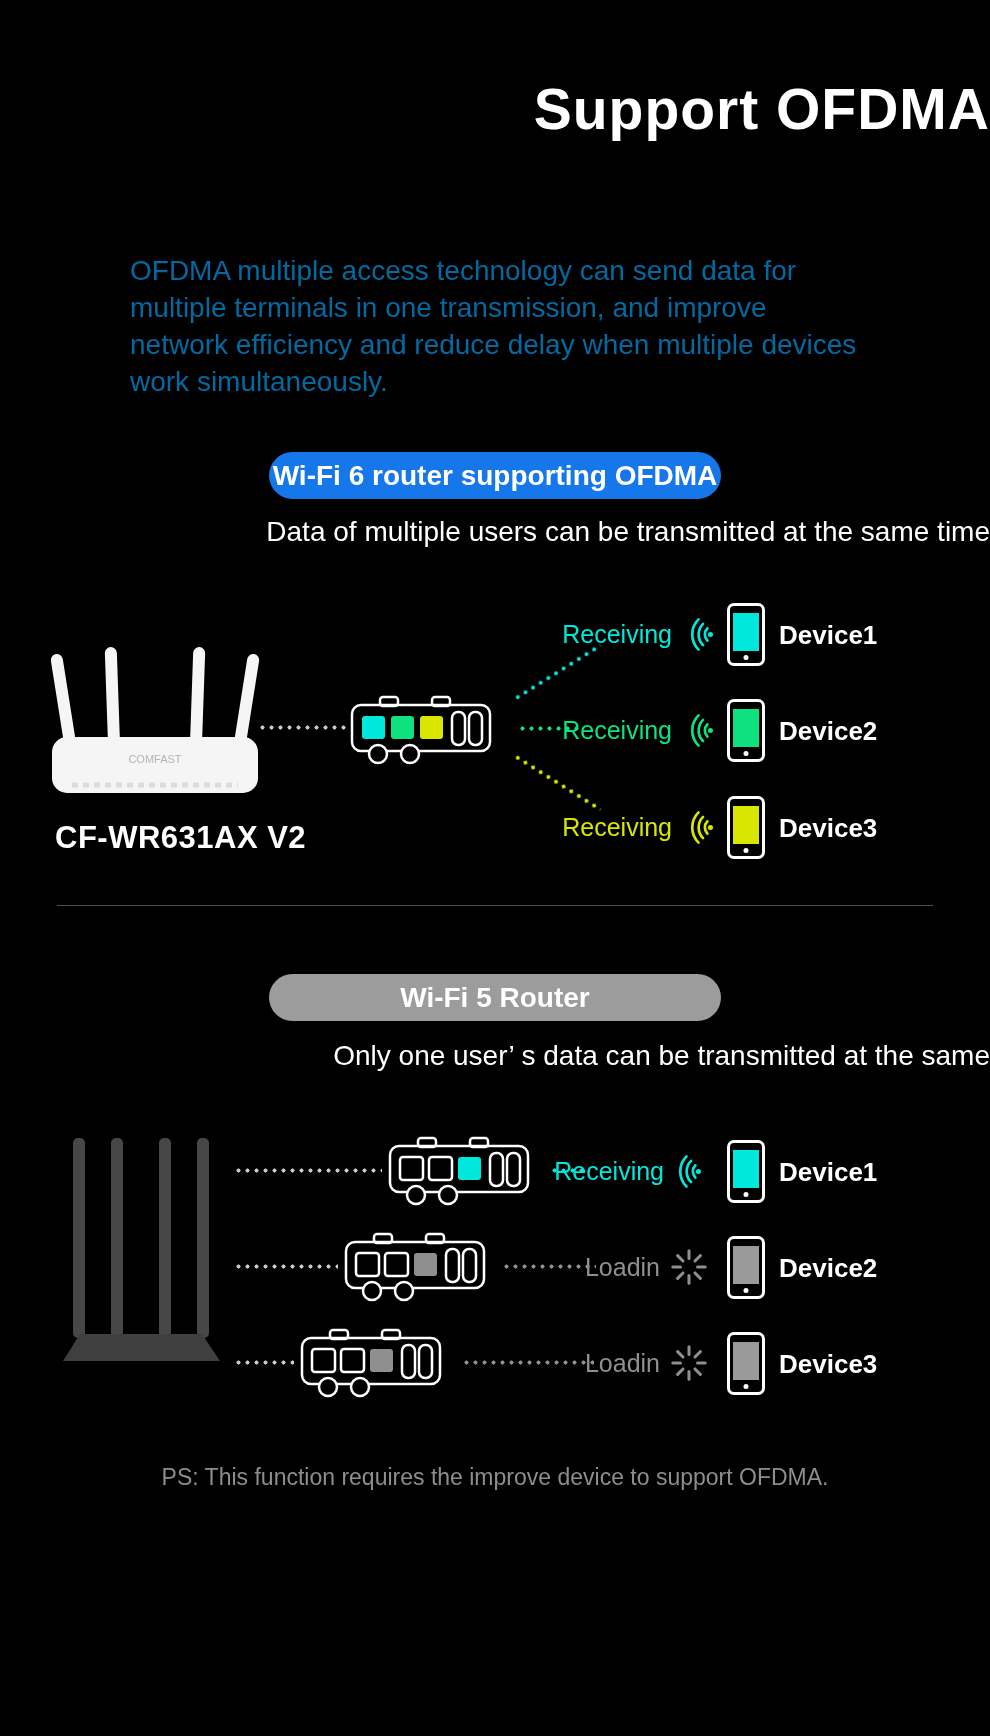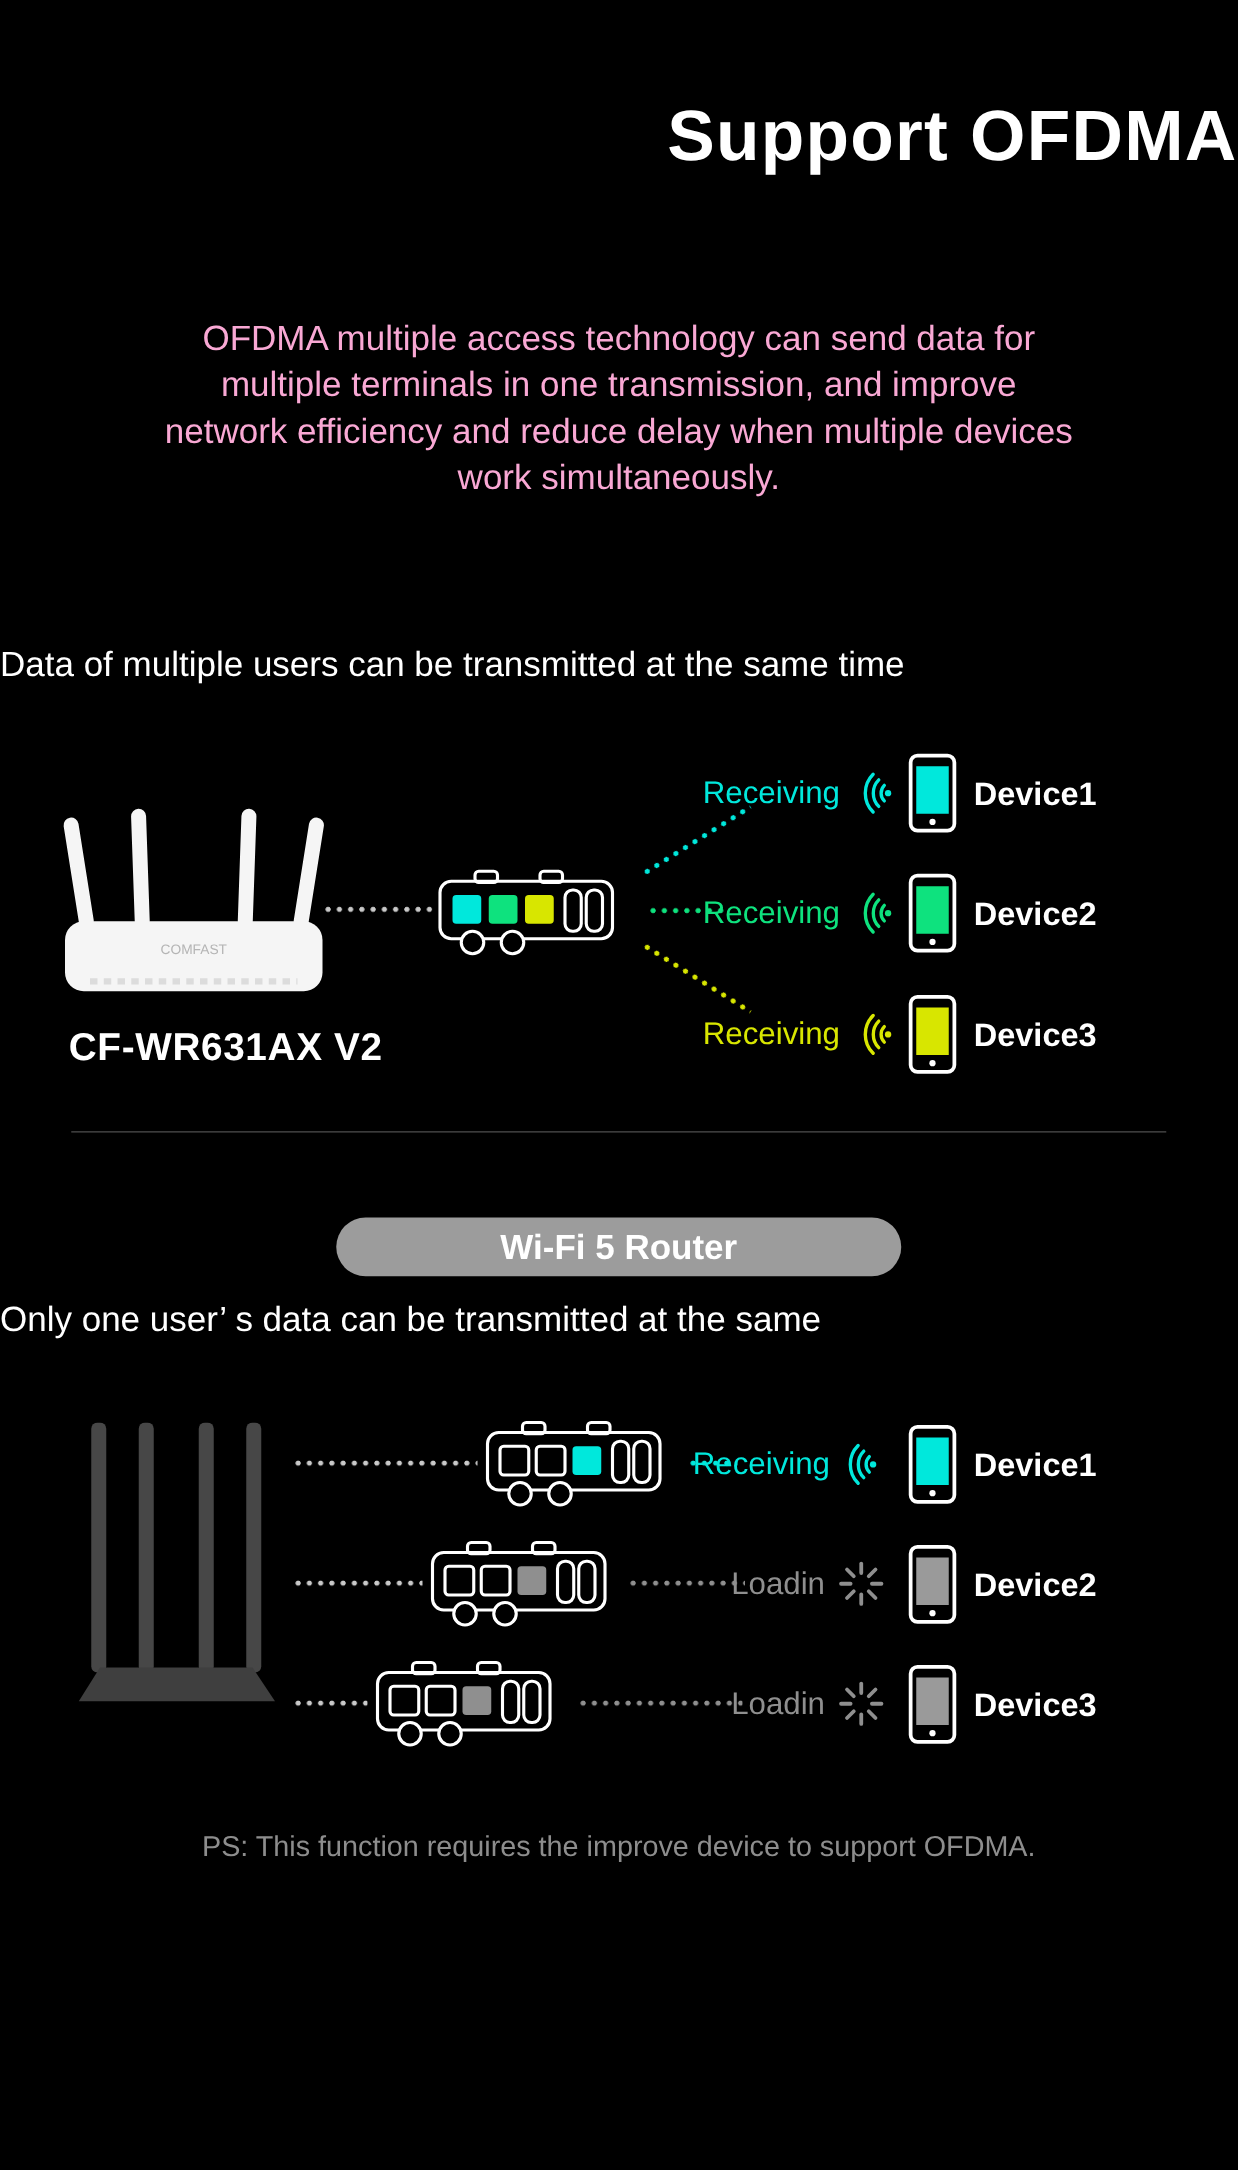--- a/index.html
+++ b/index.html
@@ -4,25 +4,25 @@
 <style>
   * { margin:0; padding:0; box-sizing:border-box; }
   html, body { background:#000; }
   .page {
     position:relative; width:990px; height:1736px; background:#000;
     overflow:hidden; font-family:"Liberation Sans", sans-serif;
   }
   .abs { position:absolute; }
   .title { left:0; width:100%; text-align:right; font-size:57px; font-weight:bold; color:#ffffff; letter-spacing:1px; }
   .title.cyan { color:#8fd9e8; }
-  .desc { left:50%; transform:translateX(-50%); width:730px; text-align:center; font-size:28px; line-height:37px; color:#f9a8d4; }
+  .desc { left:50%; transform:translateX(-50%); width:730px; font-size:28px; line-height:37px; color:#0369a1; }
   .pill { left:50%; transform:translateX(-50%); width:452px; height:47px; line-height:47px; border-radius:24px; text-align:center; color:#fff; font-size:28px; font-weight:bold; white-space:nowrap; }
   .pill.blue { background:#1677ea; }
   .pill.gray { background:#9c9c9c; }
-  .subtitle { left:0; width:100%; text-align:left; font-size:28px; color:#ffffff; }
+  .subtitle { left:0; width:100%; text-align:right; font-size:28px; color:#ffffff; }
   .dots { height:5px; background-image:radial-gradient(circle, currentColor 1.8px, transparent 2.3px); background-size:9px 5px; background-repeat:repeat-x; background-position:left center; }
   .c-cyan  { color:#00e8dc; }
   .c-green { color:#0ee27e; }
   .c-yellow{ color:#d8e600; }
   .c-gray  { color:#8f8f8f; }
   .c-white { color:#c9c9c9; }
   .status { font-size:25px; white-space:nowrap; }
   .device { font-size:26px; color:#ffffff; white-space:nowrap;font-weight:bold; }
   .router-label { font-size:31px; color:#ffffff; font-weight:600; letter-spacing:0.5px; white-space:nowrap; }
   .phone { width:38px; height:63px; border:3px solid #fff; border-radius:7px; background:#000; }
@@ -36,20 +36,21 @@
   .footer-note { left:0; width:100%; text-align:center; font-size:23px; color:#8d8d8d; }
 </style>
 </head>
 <body>
 
 <div class="page">
 
   <div class="abs title" style="top:76px">Support OFDMA</div>
   <div class="abs desc" style="top:252px">OFDMA multiple access technology can send data for multiple terminals in one transmission, and improve network efficiency and reduce delay when multiple devices work simultaneously.</div>
 
+  <div class="abs pill blue" style="top:452px">Wi-Fi 6 router supporting OFDMA</div>
   <div class="abs subtitle" style="top:516px">Data of multiple users can be transmitted at the same time</div>
 
   <svg class="abs" style="left:50px; top:645px" width="210" height="160" viewBox="0 0 210 160">
     <g fill="#f5f5f5">
       <rect x="14" y="8" width="12" height="90" rx="6" transform="rotate(-9 20 98)"></rect>
       <rect x="58" y="2" width="12" height="96" rx="6" transform="rotate(-2 64 98)"></rect>
       <rect x="140" y="2" width="12" height="96" rx="6" transform="rotate(2 146 98)"></rect>
       <rect x="184" y="8" width="12" height="90" rx="6" transform="rotate(9 190 98)"></rect>
       <rect x="2" y="92" width="206" height="56" rx="15"></rect>
     </g>

